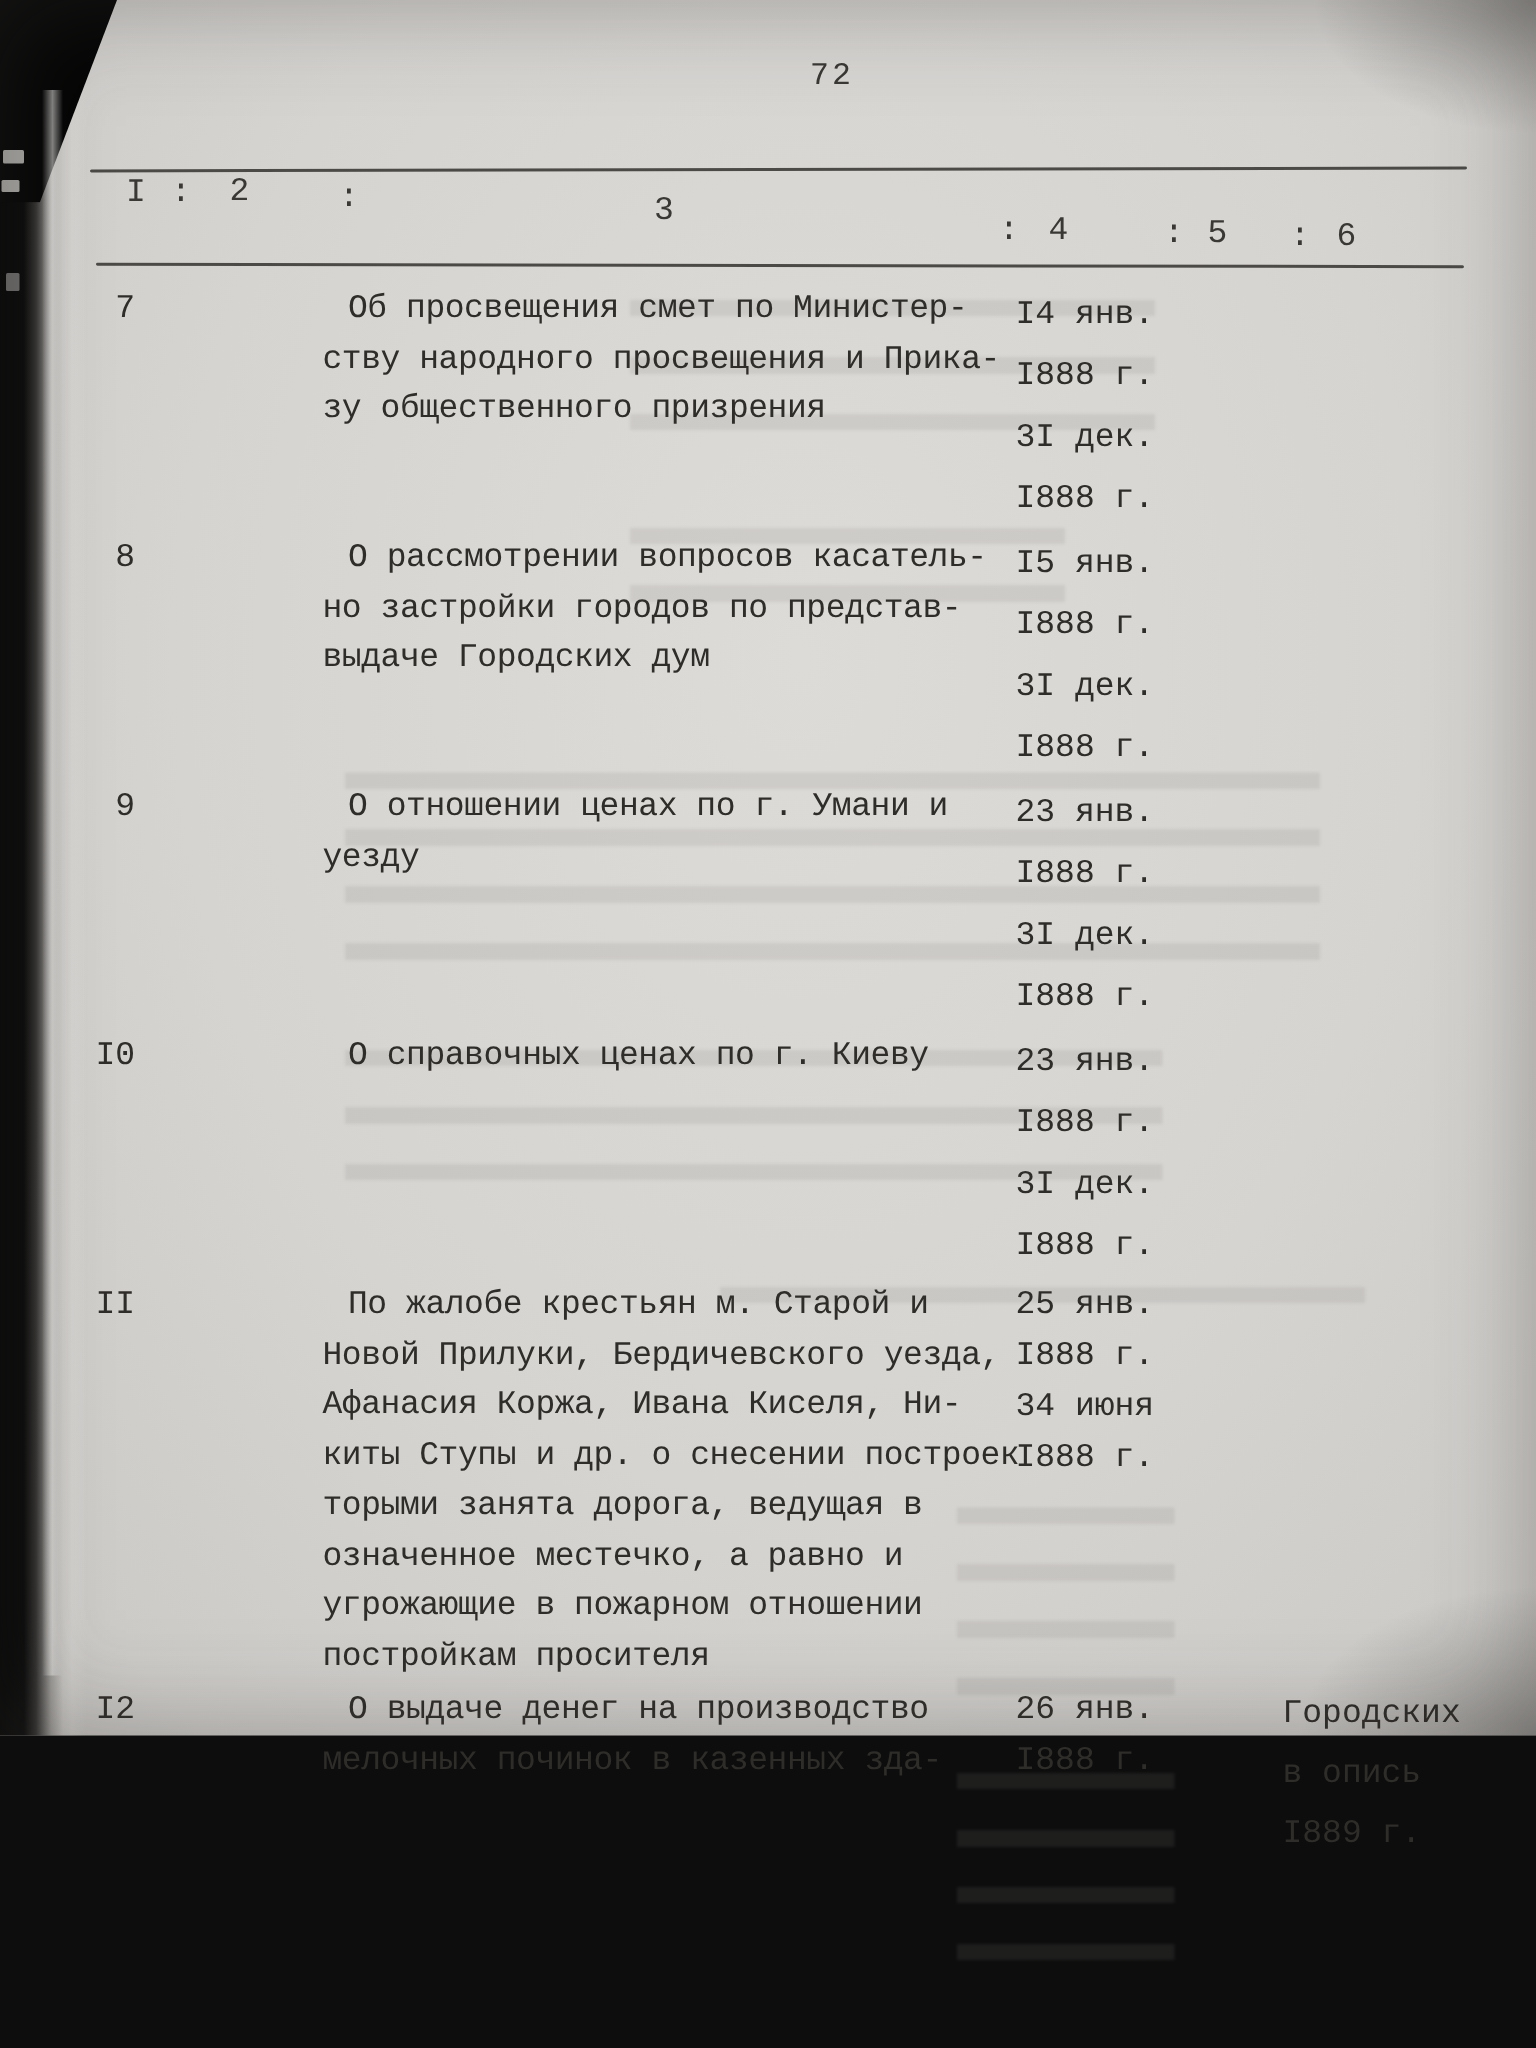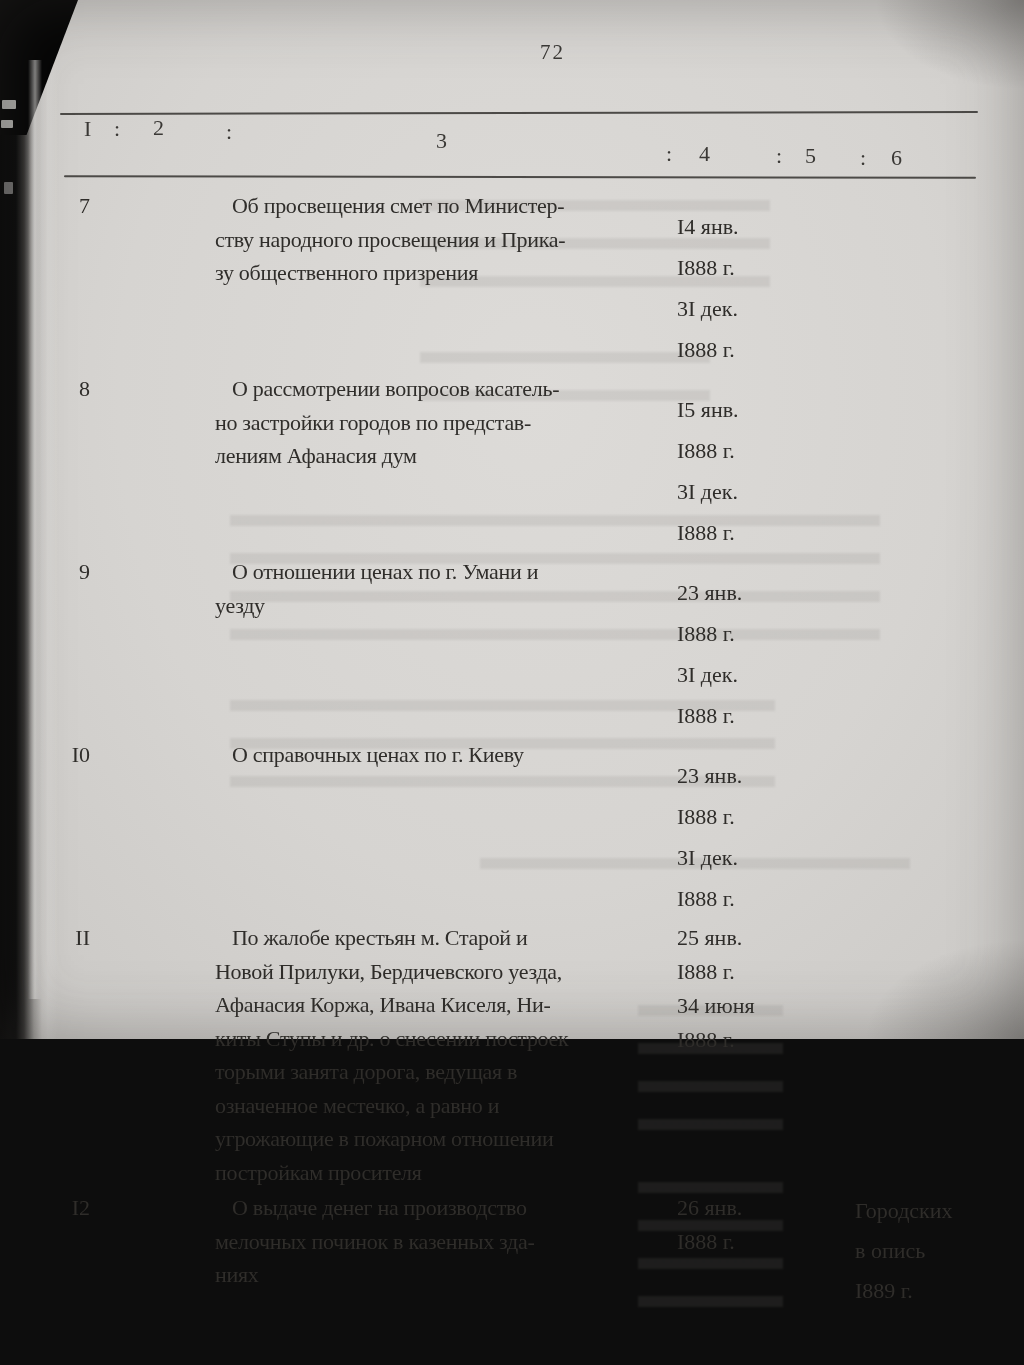--- a/index.html
+++ b/index.html
@@ -1,21 +1,21 @@
 <!DOCTYPE html>
 <html><head>
 <meta charset="utf-8">
 <style>
   html,body{margin:0;padding:0;background:#0d0d0d;}
   body{width:1024px;height:1365px;overflow:hidden;}
   .scan{
-    position:relative;width:1024px;height:1039px;
+    position:relative;width:1024px;height:1157px;
     background:
       radial-gradient(ellipse at 52% 38%, #dddbd8 0%, #d6d4d1 55%, #cdcbc8 88%, #c3c1be 100%);
-    font-family:Liberation Serif, serif;
+    font-family:Liberation Mono, monospace;
     color:#2f2d2a;
   }
   .vignette{position:absolute;inset:0;box-shadow:inset 0 0 70px rgba(55,53,50,0.38);pointer-events:none;}
 
   
   .edge-left{position:absolute;left:0;top:0;bottom:0;width:58px;
     background:linear-gradient(90deg,#040404 0,#0a0a0a 16px,rgba(25,24,23,0.85) 24px,rgba(110,108,105,0.45) 34px,rgba(200,198,195,0.35) 42px,rgba(225,224,222,0.25) 48px,rgba(0,0,0,0) 58px);}
   .page-edge{position:absolute;left:28px;top:60px;bottom:40px;width:14px;
     background:linear-gradient(90deg,rgba(236,235,233,0.0),rgba(238,237,235,0.55) 50%,rgba(0,0,0,0) 100%);}
   .corner-tl{position:absolute;left:0;top:0;width:78px;height:135px;
@@ -45,21 +45,21 @@
   .h-6{left:891px;top:145px;}
 
   
   #rows{position:absolute;left:0;top:189px;width:1024px;}
   .row{display:flex;align-items:flex-start;margin-bottom:2px;position:relative;}
   .col-num{width:215px;padding-left:56px;box-sizing:border-box;font-size:22px;line-height:33.5px;}
   .num{display:inline-block;min-width:34px;text-align:right;}
   .col-desc{width:462px;font-size:22px;line-height:33.5px;letter-spacing:-0.3px;white-space:nowrap;}
   .col-desc .line.first{text-indent:17px;}
   .col-dates{width:112px;font-size:22px;line-height:34px;white-space:nowrap;}
-  .col-dates.wide{line-height:41px;margin-top:17px;}
+  .col-dates.wide{line-height:41px;}
   .col-note{margin-left:66px;font-size:22px;line-height:40px;white-space:nowrap;}
 
   
   .ghost{position:absolute;pointer-events:none;filter:blur(1.2px);opacity:0.55;
     background:repeating-linear-gradient(180deg,rgba(125,123,120,0.28) 0px,rgba(125,123,120,0.28) 11px,rgba(0,0,0,0) 11px,rgba(0,0,0,0) 38px);}
   .g1{left:420px;top:200px;width:350px;height:95px;}
   .g2{left:420px;top:352px;width:290px;height:55px;}
   .g3{left:230px;top:515px;width:650px;height:150px;}
   .g4{left:230px;top:700px;width:545px;height:112px;}
   .g5{left:480px;top:858px;width:430px;height:26px;}
@@ -111,21 +111,21 @@
           <div class="dline">3I дек.</div>
           <div class="dline">I888 г.</div>
         </div>
         <div class="col-note"></div>
       </div>
       <div class="row">
         <div class="col-num"><div class="num">8</div></div>
         <div class="col-desc">
           <div class="line first">О рассмотрении вопросов касатель-</div>
           <div class="line">но застройки городов по представ-</div>
-          <div class="line">лениям Афанасия дум</div>
+          <div class="line">выдаче Городских дум</div>
         </div>
         <div class="col-dates wide">
           <div class="dline">I5 янв.</div>
           <div class="dline">I888 г.</div>
           <div class="dline">3I дек.</div>
           <div class="dline">I888 г.</div>
         </div>
         <div class="col-note"></div>
       </div>
       <div class="row">
@@ -173,21 +173,20 @@
           <div class="dline">34 июня</div>
           <div class="dline">I888 г.</div>
         </div>
         <div class="col-note"></div>
       </div>
       <div class="row">
         <div class="col-num"><div class="num">I2</div></div>
         <div class="col-desc">
           <div class="line first">О выдаче денег на производство</div>
           <div class="line">мелочных починок в казенных зда-</div>
-          <div class="line">ниях</div>
         </div>
         <div class="col-dates">
           <div class="dline">26 янв.</div>
           <div class="dline">I888 г.</div>
         </div>
         <div class="col-note">
           <div class="nline">Городских</div>
           <div class="nline">в опись</div>
           <div class="nline">I889 г.</div>
         </div>

